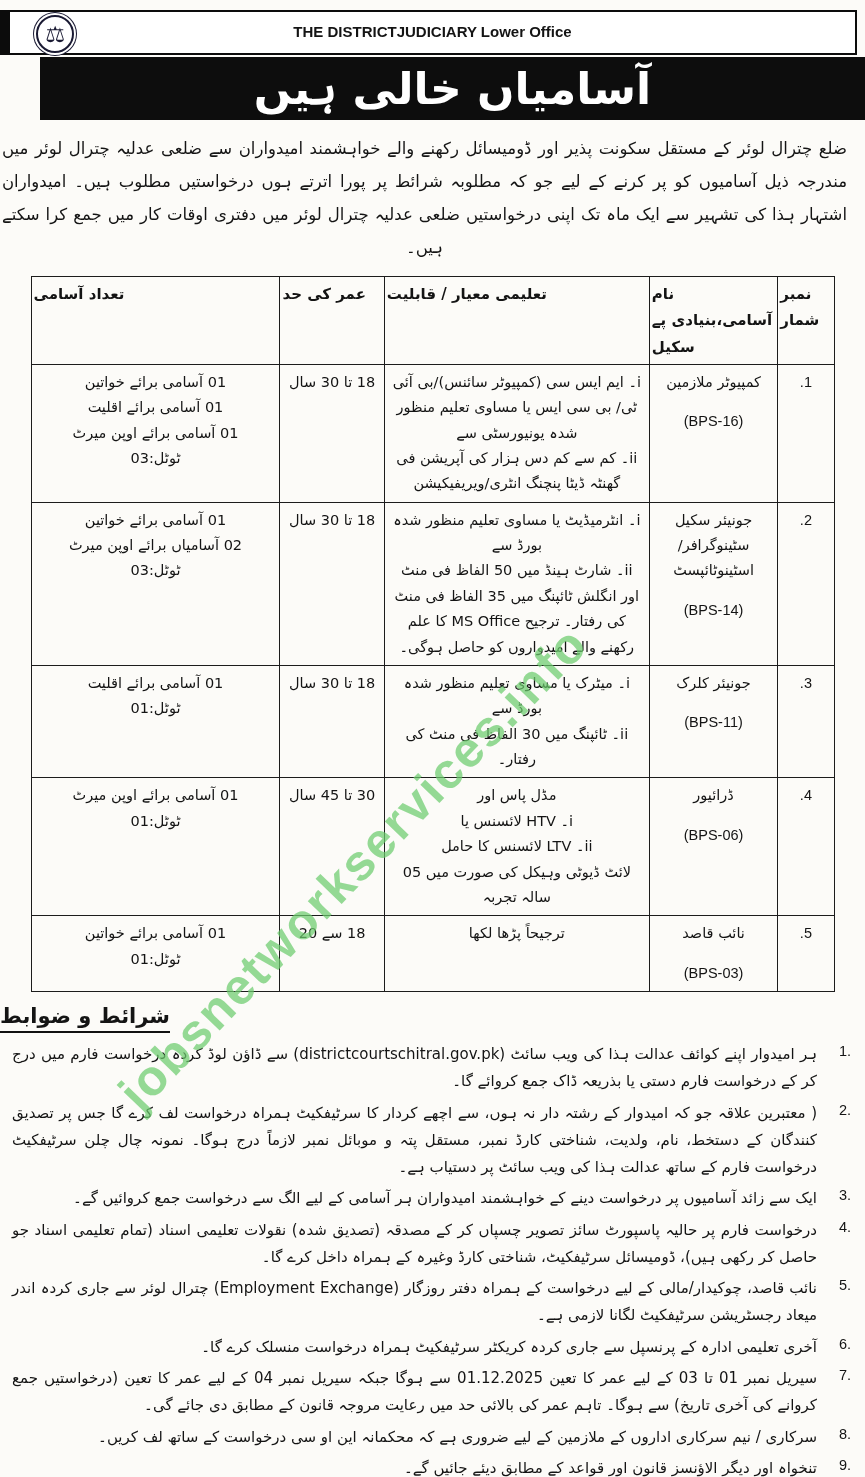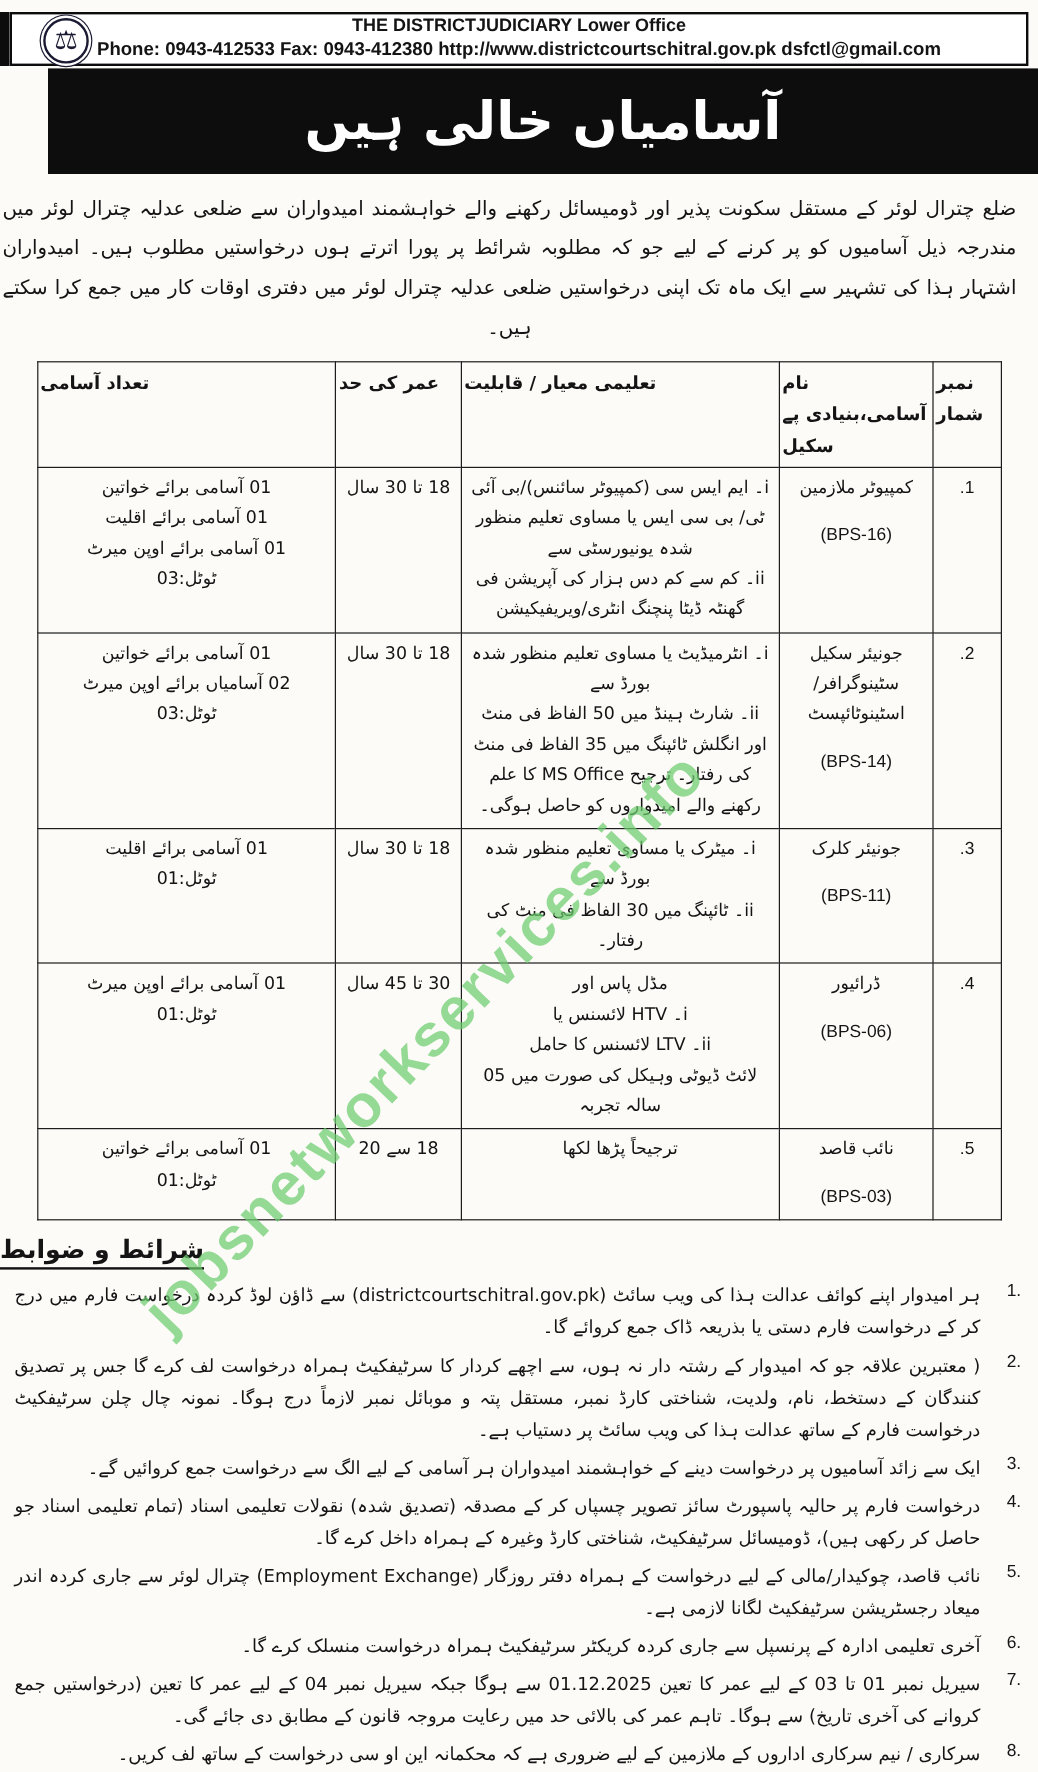--- a/index.html
+++ b/index.html
@@ -36,21 +36,21 @@
     display:flex; align-items:center; justify-content:center;
     font-size:22px; color:#1a1a33; background:#fff;
     box-shadow:0 0 0 2px #fff, 0 0 0 3px #1a1a33;
   }
   .masthead-text{ width:100%; text-align:center; font-family:"Liberation Sans", sans-serif; }
   .m-title{ font-size:15px; font-weight:bold; line-height:1.25; }
   .m-contact{ font-size:15.5px; font-weight:bold; line-height:1.25; }
 
   
   .banner{
-    margin-top:2px; height:88px; background:#0d0d0d; color:#fff;
+    margin-top:2px; height:63px; background:#0d0d0d; color:#fff;
     display:flex; align-items:center; justify-content:center;margin-left:40px;
   }
   .banner span{ font-size:44px; font-weight:bold; direction:rtl; }
 
   
   .intro{
     direction:rtl; text-align:justify; text-align-last:center;
     font-size:16.5px; line-height:2.0; padding:12px 18px 8px 2px;
   }
 
@@ -93,21 +93,20 @@
 <div class="page">
 
   <div class="edge-mark"></div>
 
   <div class="watermark">jobsnetworkservices.info</div>
 
   <header class="masthead">
     <div class="seal">⚖</div>
     <div class="masthead-text">
       <div class="m-title">THE DISTRICTJUDICIARY Lower Office</div>
-      <div class="m-contact">Phone: 0943-412533 Fax: 0943-412380 http://www.districtcourtschitral.gov.pk dsfctl@gmail.com</div>
     </div>
   </header>
 
   <div class="banner">
     <span>آسامیاں خالی ہیں</span>
   </div>
 
   <p class="intro">ضلع چترال لوئر کے مستقل سکونت پذیر اور ڈومیسائل رکھنے والے خواہشمند امیدواران سے ضلعی عدلیہ چترال لوئر میں مندرجہ ذیل آسامیوں کو پر کرنے کے لیے جو کہ مطلوبہ شرائط پر پورا اترتے ہوں درخواستیں مطلوب ہیں۔ امیدواران اشتہار ہذا کی تشہیر سے ایک ماہ تک اپنی درخواستیں ضلعی عدلیہ چترال لوئر میں دفتری اوقات کار میں جمع کرا سکتے ہیں۔</p>
 
   <table class="vac">

